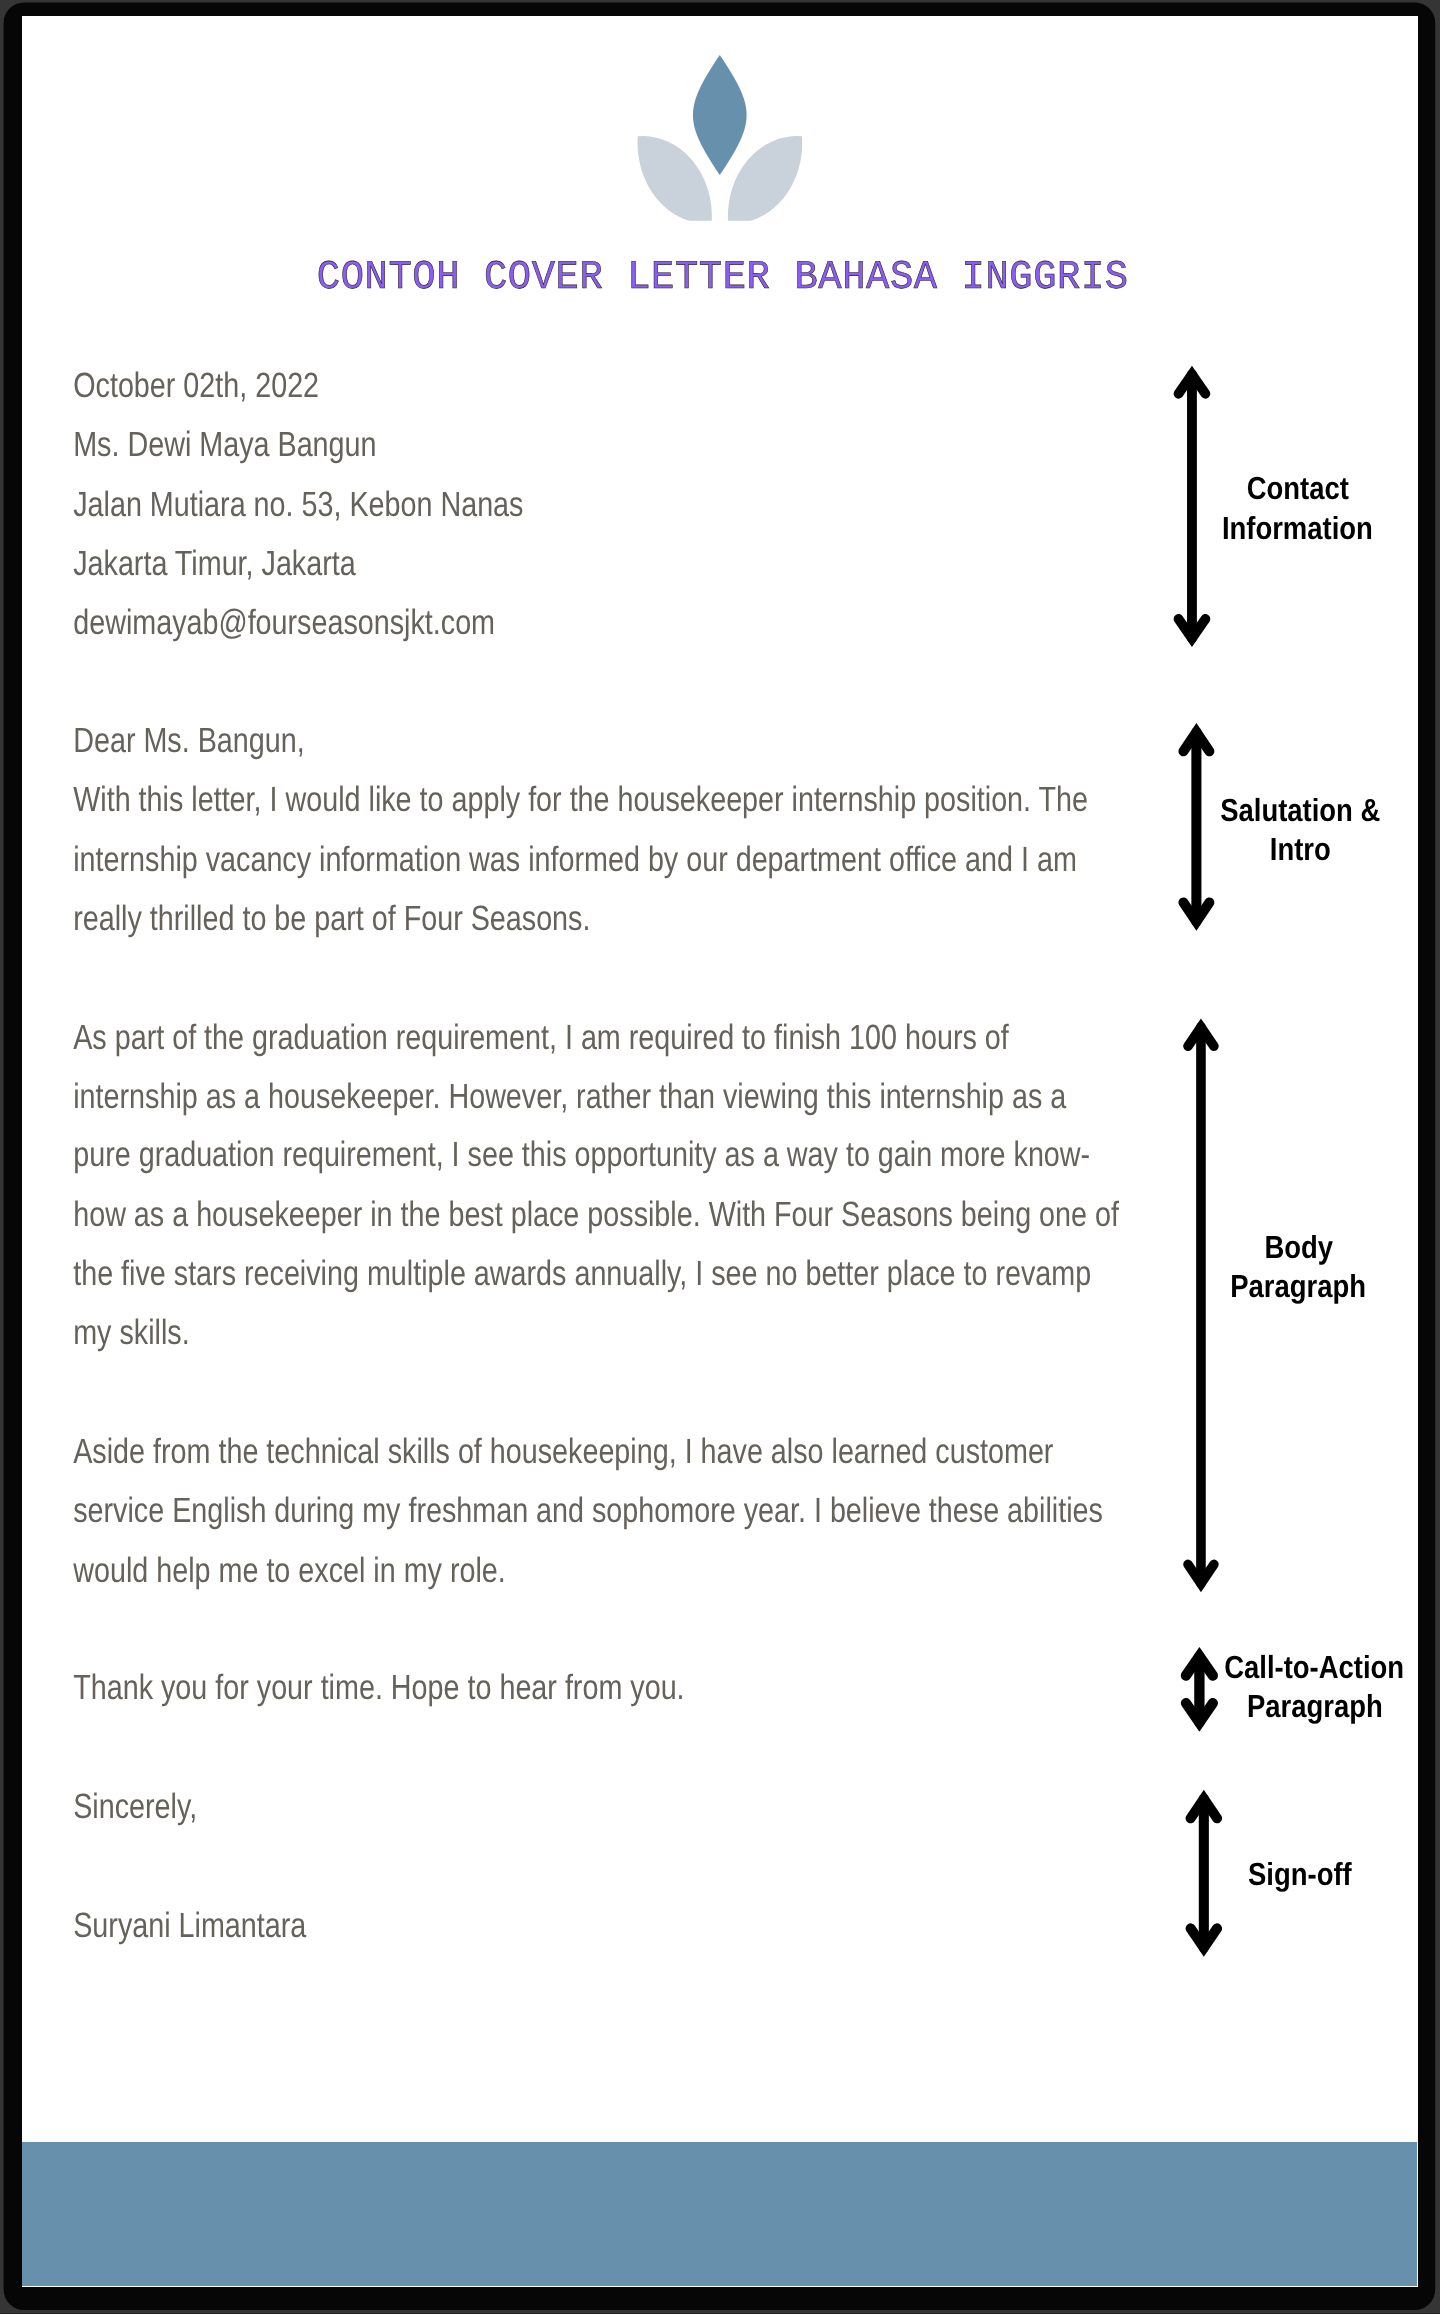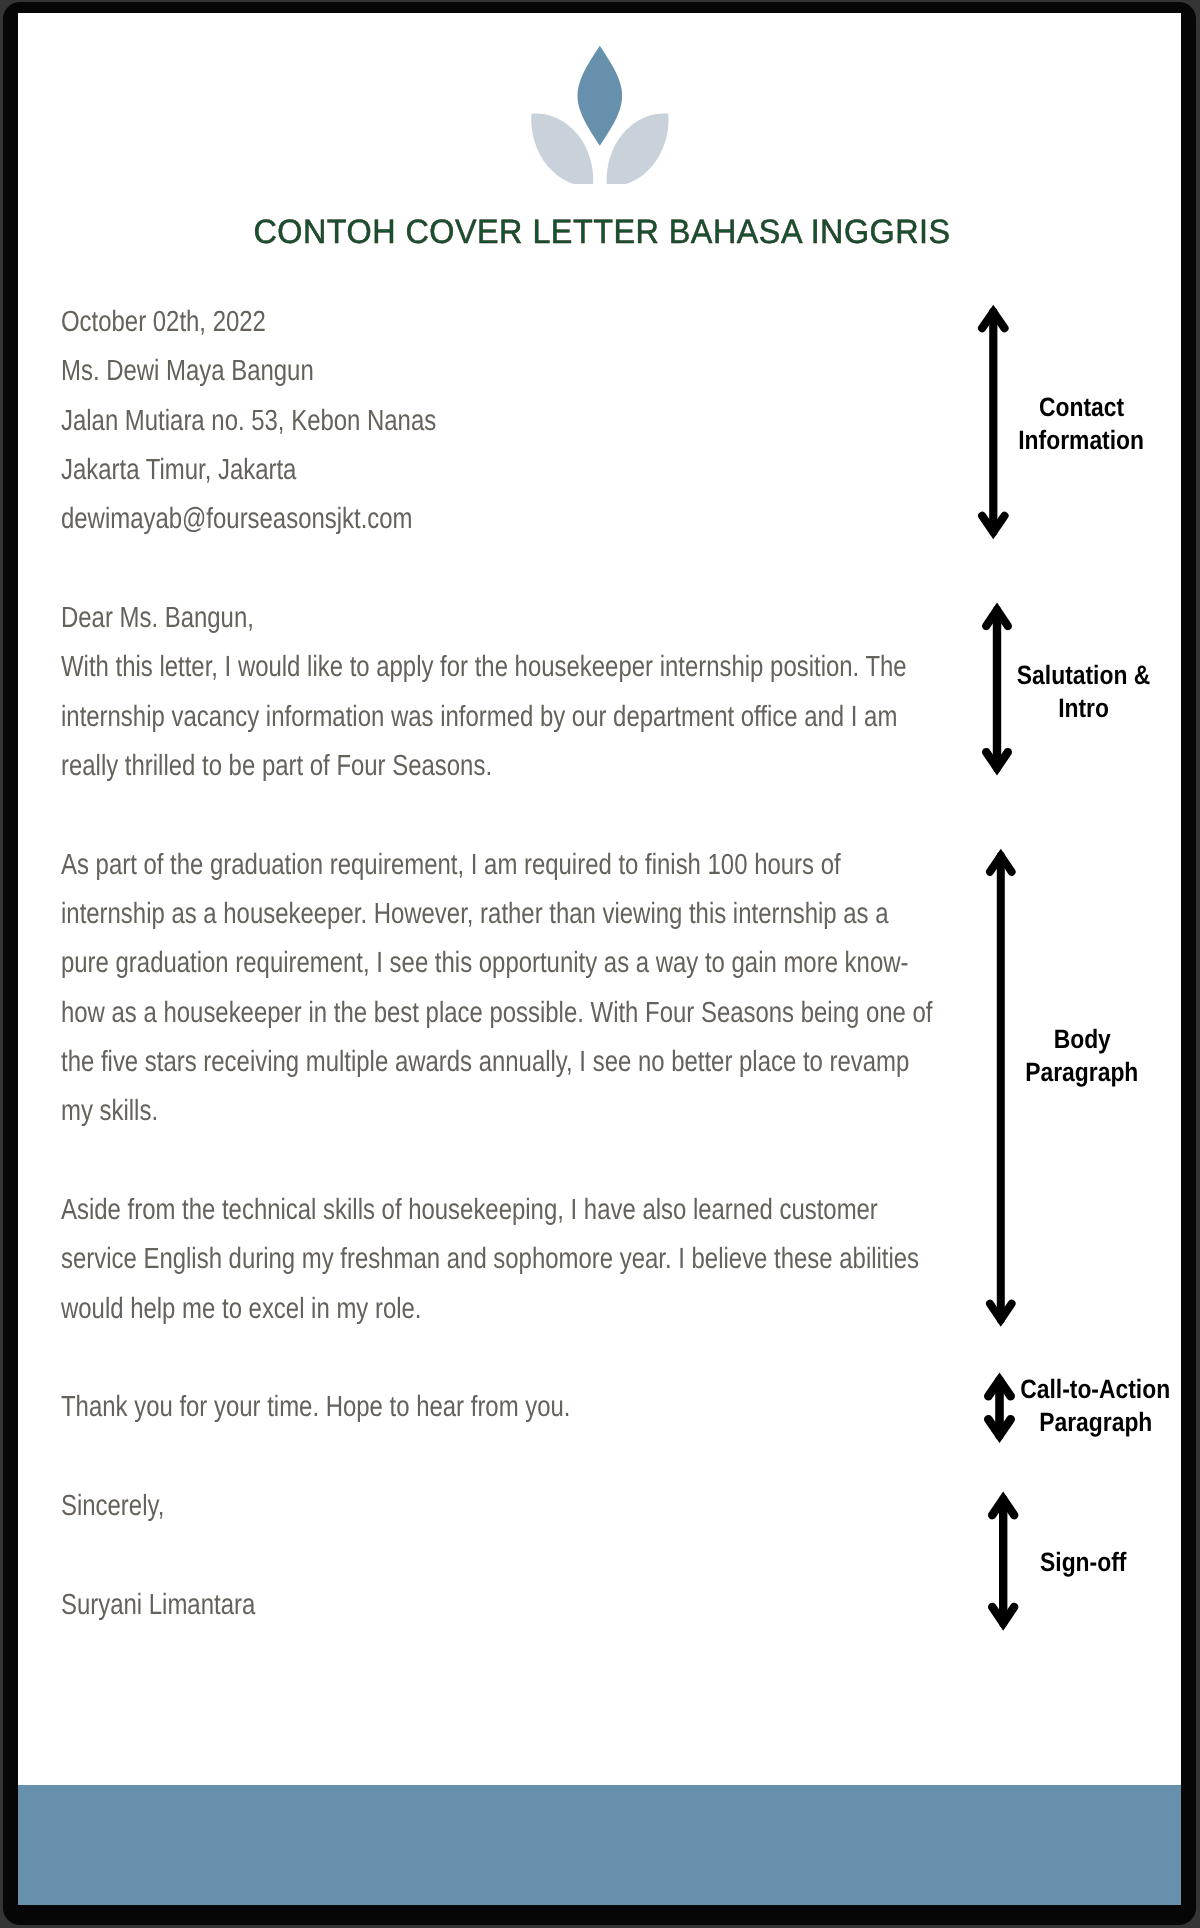--- a/index.html
+++ b/index.html
@@ -8,21 +8,21 @@
     -webkit-font-smoothing:antialiased;text-rendering:geometricPrecision;}
   #frame{position:absolute;left:3px;top:2px;width:1193px;height:1923px;background:#060606;border-radius:17px;}
   #page{position:absolute;left:15px;top:11px;width:1163px;height:1892px;background:#ffffff;overflow:hidden;
     will-change:transform;}
 
   
   #logo-wrap{position:absolute;left:509px;top:29px;width:142px;height:142px;}
 
   
   #doc-title{position:absolute;left:3px;top:199px;width:1163px;text-align:center;
-    font-family:Liberation Sans, sans-serif;font-weight:normal;font-size:33.8px;color:#14532d;
+    font-family:Liberation Mono, monospace;font-weight:normal;font-size:33.8px;color:#8b5cf6;
     -webkit-text-stroke:0.5px #2b251d;letter-spacing:0.5px;line-height:40px;}
   #doc-title span{display:inline-block;transform:scaleX(0.9575);transform-origin:center;}
 
   
   #letter{position:absolute;left:43px;top:284.9px;width:1073px;
     color:#65615b;font-size:29.2px;line-height:49.346px;font-weight:400;
     transform:scaleX(0.82);transform-origin:left top;}
   #letter p{margin:0;}
   #letter .gap{height:49.346px;}
 

